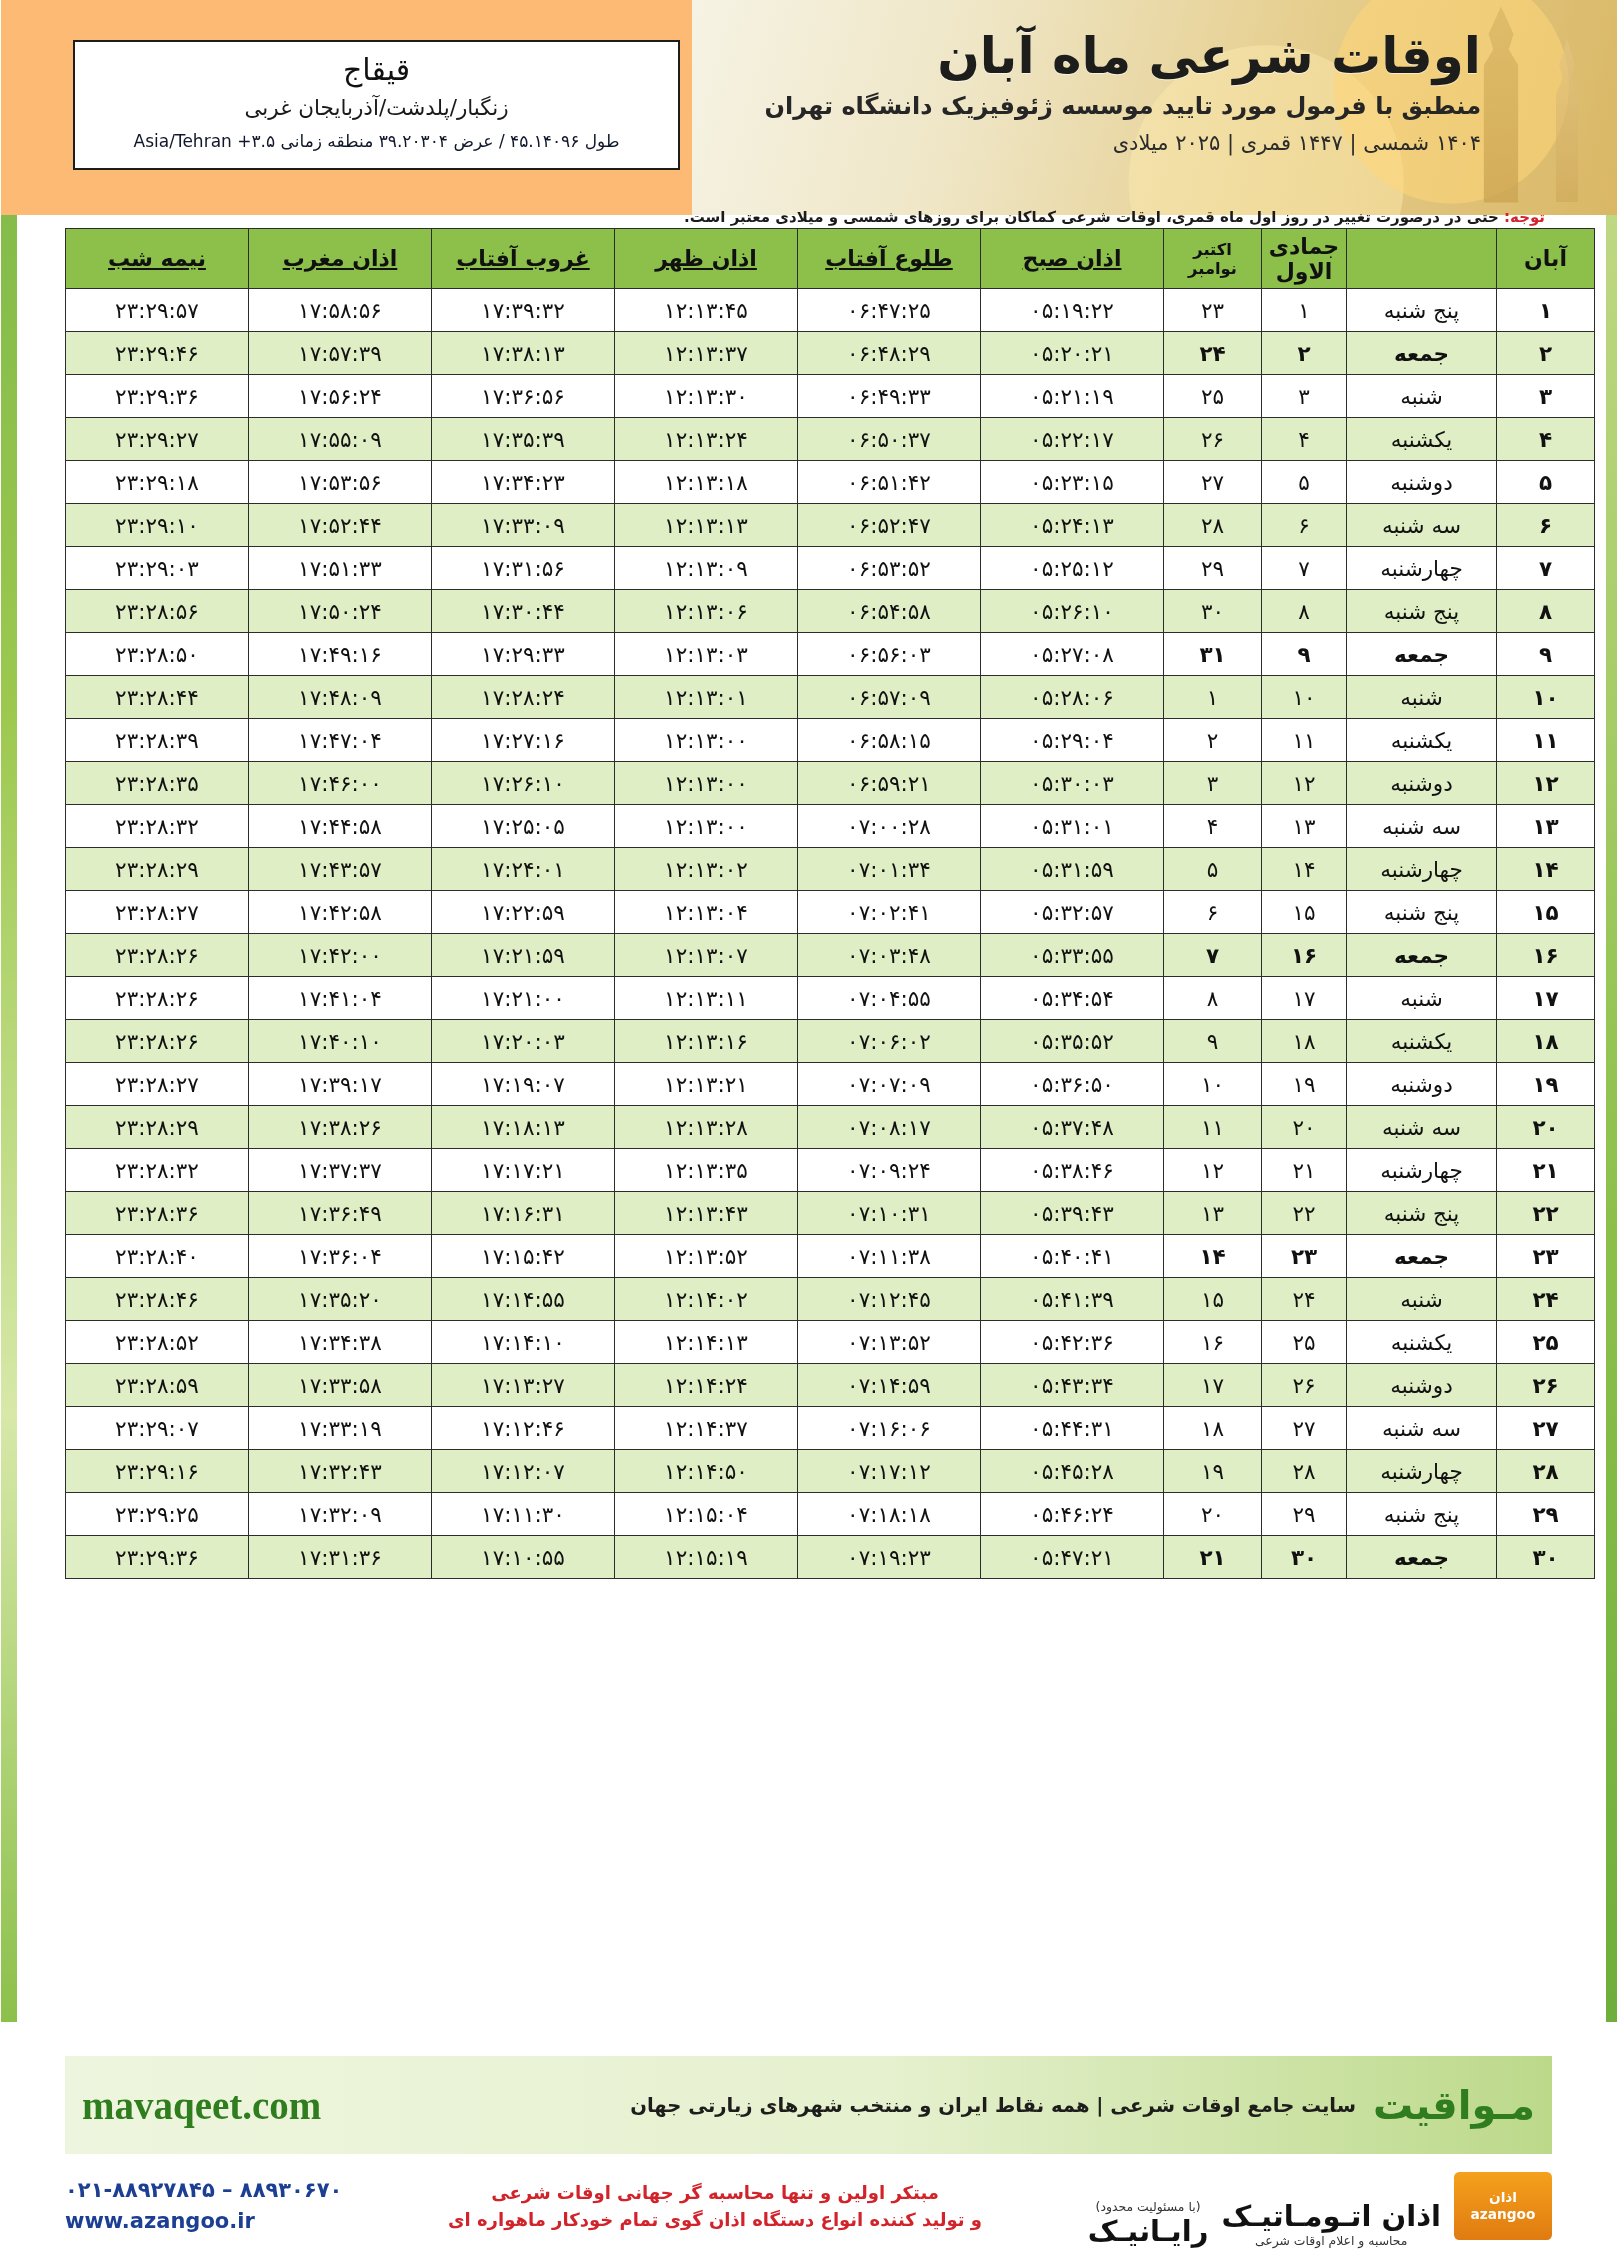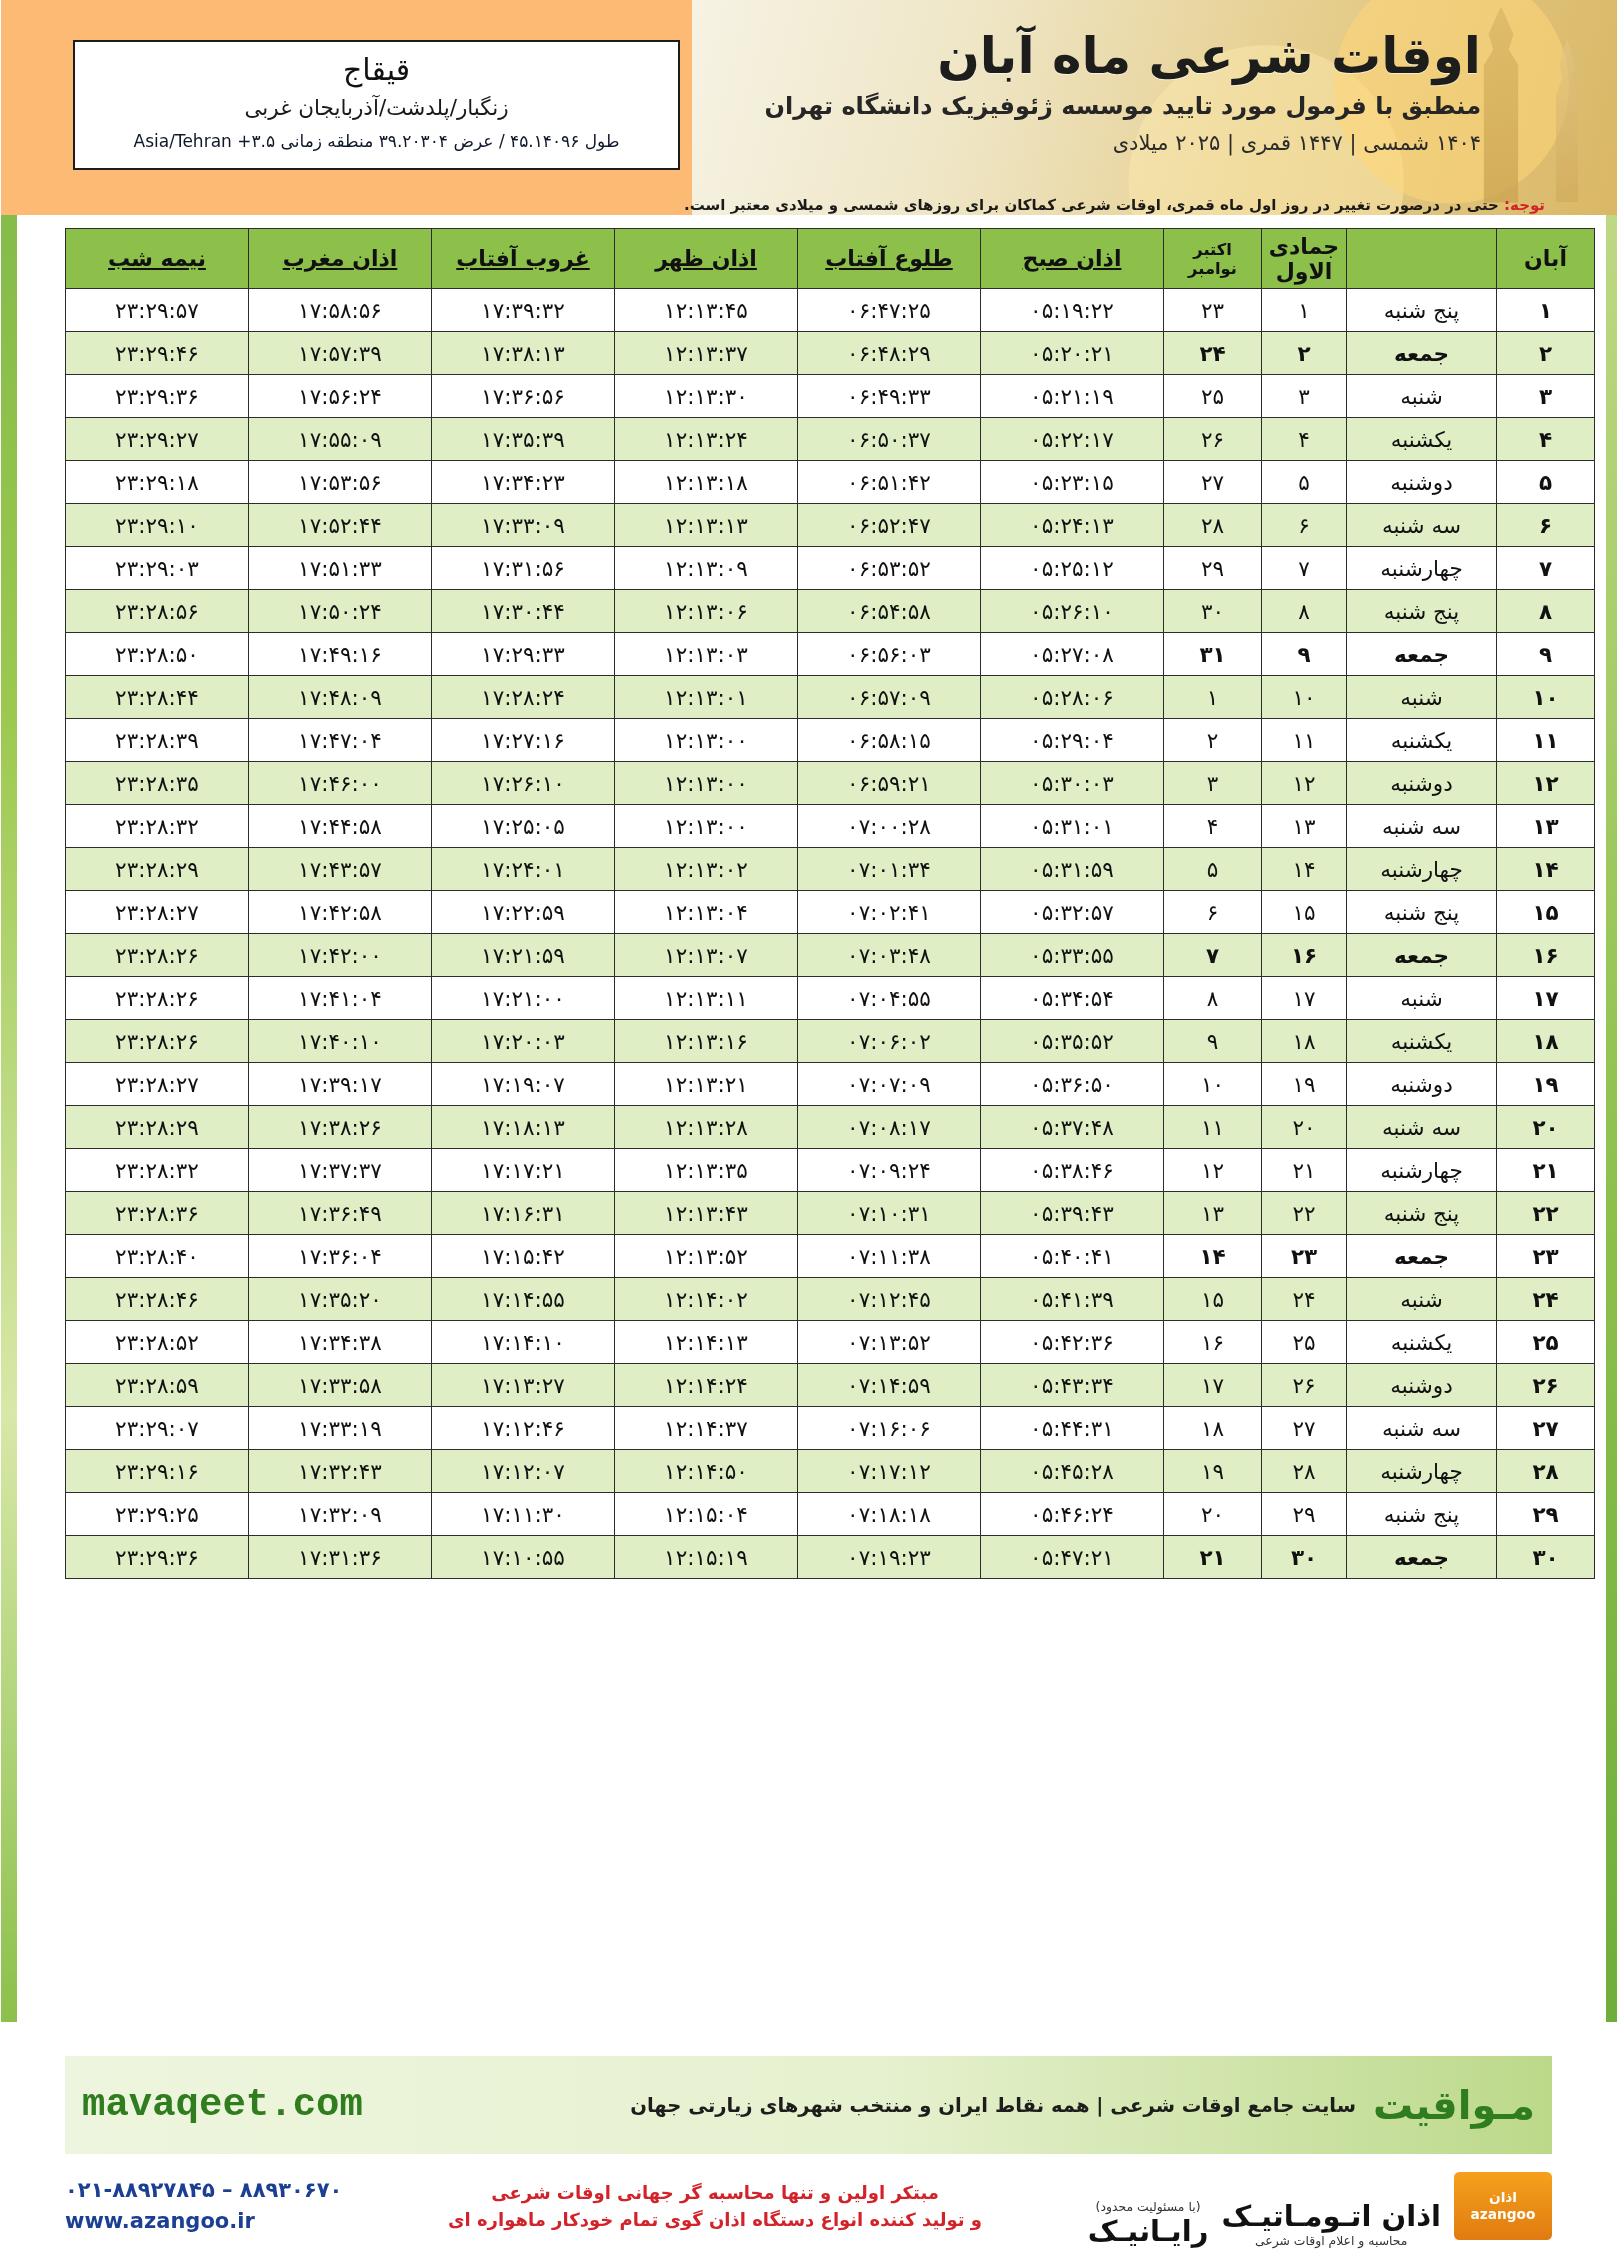--- a/index.html
+++ b/index.html
@@ -66,21 +66,21 @@
     position:absolute;left:73px;top:40px;width:607px;height:130px;
     border:2px solid #1d1d1b;background:#ffffff;box-sizing:border-box;
     text-align:center;direction:rtl;
   }
   .loc-city{font-size:30px;font-weight:normal;color:#111;margin-top:10.4px;}
   .loc-region{font-size:21.5px;color:#1a1a1a;margin-top:7.8px;}
   .loc-coords{font-size:17px;color:#0f172a;margin-top:10.4px;direction:rtl;}
 
   
   .note{
-    position:absolute;right:73px;top:196px;width:1468px;
+    position:absolute;right:73px;top:208px;width:1468px;
     text-align:right;direction:rtl;font-size:15px;color:#1a1a1a;font-weight:bold;
   }
   .note .red{color:#d2232a;}
 
   
   table.prayer{
     position:absolute;left:65px;top:228px;
     width:1487px;border-collapse:collapse;direction:rtl;
     table-layout:fixed;
   }
@@ -113,21 +113,21 @@
     position:absolute;left:0;bottom:0;width:1618px;height:215px;background:#ffffff;
   }
   .footer-band{
     position:absolute;left:65px;top:10.4px;width:1487px;height:98px;
     background:linear-gradient(90deg,#eef5de 0%,#e6f1cf 55%,#bcd98a 100%);
     display:flex;align-items:center;justify-content:space-between;direction:rtl;
     box-sizing:border-box;padding:0 17px;
   }
   .brand-fa{font-size:40px;font-weight:bold;color:#2f7d1f;letter-spacing:-1.3px;}
   .brand-tag{font-size:19.6px;color:#1d1d1b;font-weight:bold;}
-  .brand-site{font-size:39px;color:#2f7d1f;font-weight:bold;font-family:Liberation Mono, monospace;direction:ltr;}
+  .brand-site{font-size:39px;color:#2f7d1f;font-weight:bold;font-family:Liberation Serif, serif;direction:ltr;}
   .footer-lower{
     position:absolute;left:65px;top:117px;width:1487px;height:85px;
     display:flex;align-items:center;justify-content:space-between;direction:rtl;
   }
   .fl-right{display:flex;align-items:center;gap:13px;}
   .azan-logo{
     width:98px;height:68px;background:linear-gradient(180deg,#f5a11c 0%,#e07b10 100%);
     border-radius:5.2px;display:flex;flex-direction:column;align-items:center;justify-content:center;
     color:#fff;font-size:13.7px;font-weight:bold;line-height:1.2;
   }

